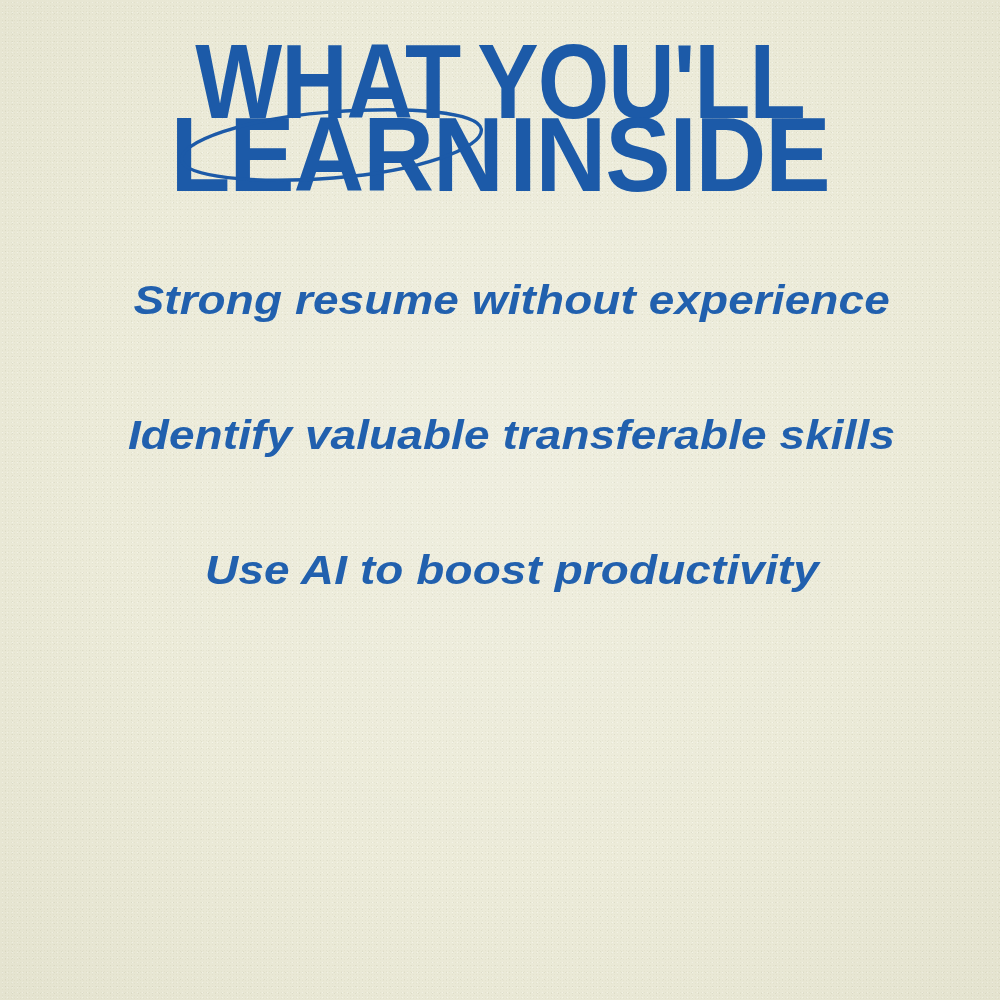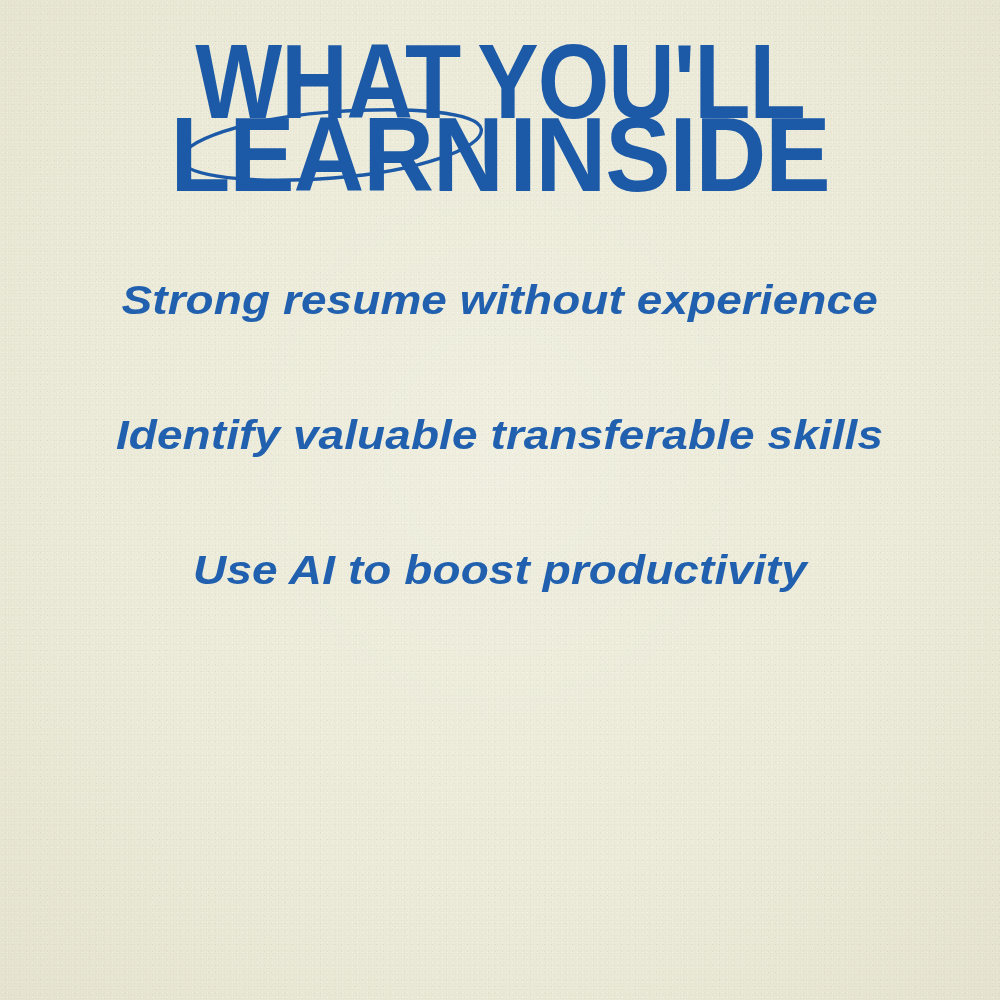--- a/index.html
+++ b/index.html
@@ -99,21 +99,21 @@
     width: 312px;
     height: 74px;
     z-index: 4;
     pointer-events: none;
   }
 
   
   #benefits {
     position: absolute;
     top: 255px;
-    left: 0;
+    left: 12px;
     width: 815px;
   }
   .benefit {
     width: 1000px;
     text-align: center;
     color: #2160ae;
     font-family: "Liberation Sans Narrow", "Liberation Sans", sans-serif;
     font-weight: 700;
     font-style: italic;
     font-size: 41px;

